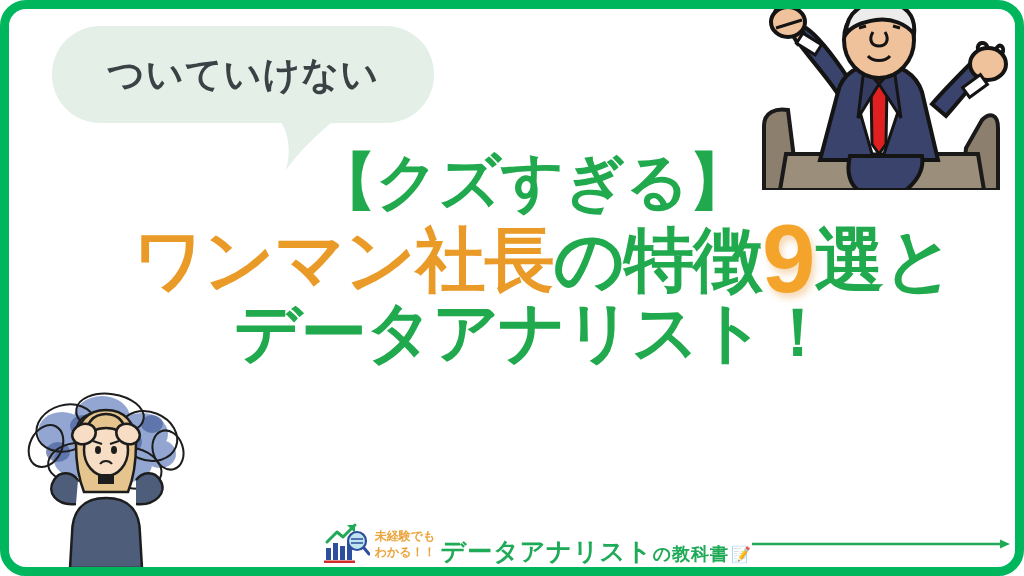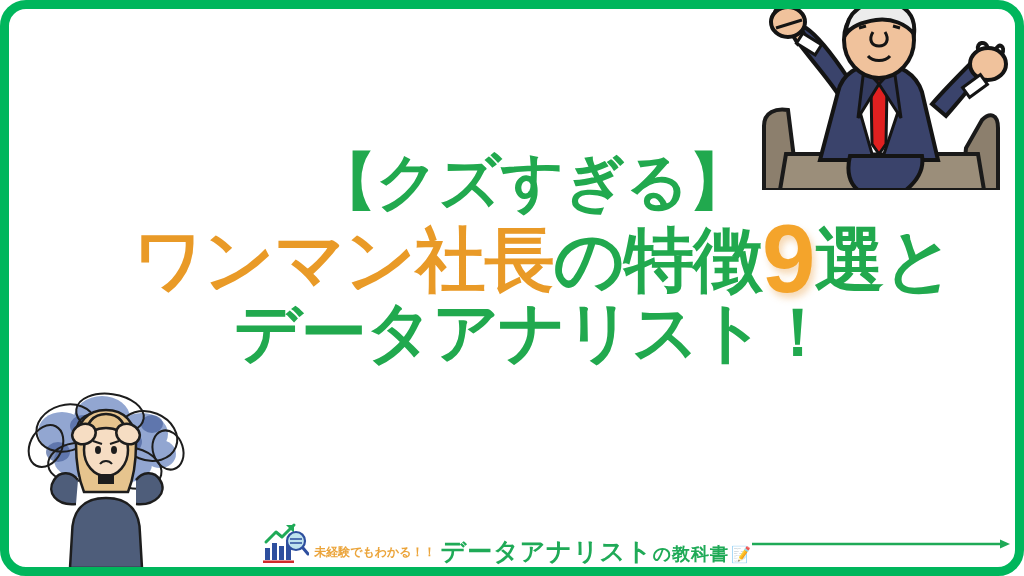--- a/index.html
+++ b/index.html
@@ -128,21 +128,21 @@
     bottom: 12px;
     height: 52px;
     display: flex;
     align-items: flex-end;
     gap: 5px;
     z-index: 30;
   }
   .logo-mark { width: 46px; height: 42px; flex: none; }
   .logo-sub {
     display: flex;
-    flex-direction: row;
+    flex-direction: column;
     justify-content: center;
     color: #eba43a;
     font-size: 12px;
     font-weight: 700;
     line-height: 1.28;
     letter-spacing: 0px;
     padding-bottom: 4px;
   }
   .logo-main-wrap {
     display: flex;
@@ -162,20 +162,28 @@
   .logo-main .big { font-size: 25px; }
   .logo-main .small { font-size: 18px; }
   .logo-main .emoji { font-size: 16px; margin-left: 2px; }
   .logo-arrow { width: 258px; height: 10px; margin-top: 1px; }
 </style>
 </head>
 <body>
 
 <div id="thumbnail">
 
+  <div class="bubble-wrap">
+    <div class="bubble">
+      <span class="bubble-text">ついていけない</span>
+    </div>
+    <svg class="bubble-tail" viewBox="0 0 64 60">
+      <path d="M4,0 L62,0 L58,6 C44,18 26,34 12,54 C18,34 14,14 4,2 Z" fill="#e3efe7"></path>
+    </svg>
+  </div>
 
   <div class="headline">
     <div class="line line1">
       <span class="grn">【クズすぎる】</span>
     </div>
     <div class="line line2">
       <span class="org">ワンマン社長</span><span class="grn">の特徴</span><span class="num9">9</span><span class="grn">選と</span>
     </div>
     <div class="line line3">
       <span class="grn">データアナリスト！</span>

